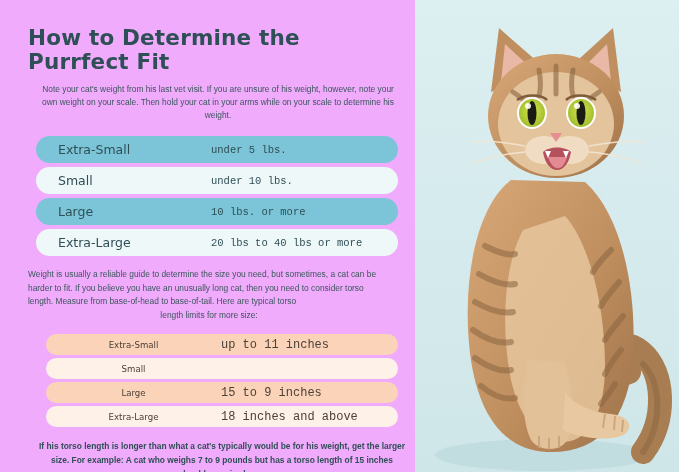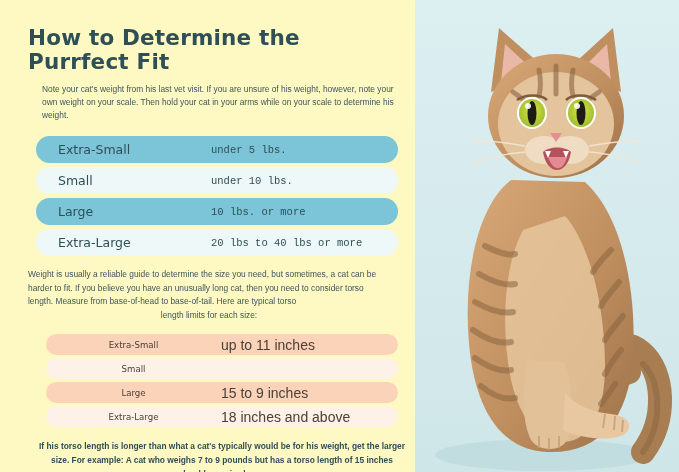--- a/index.html
+++ b/index.html
@@ -10,21 +10,21 @@
     width: 679px;
     height: 472px;
     overflow: hidden;
     font-family: "Liberation Sans", sans-serif;
     background: #d8eff1;
   }
   .page {
     position: relative;
     width: 679px;
     height: 472px;
-    background: #fef9c3;
+    background: #f0abfc;
     overflow: hidden;
   }
   
   .paw {
     position: absolute;
     opacity: 0.55;
   }
   .paw .pad {
     position: absolute;
     background: #cfe7ea;
@@ -66,21 +66,21 @@
     letter-spacing: 0.2px;
     line-height: 1.1;
     text-align: left;
   }
   .para {
     margin: 10px auto 0 auto;
     width: 352px;
     font-size: 8.4px;
     line-height: 1.55;
     color: #3c565c;
-    text-align: left;
+    text-align: center;
   }
   .weight-table {
     margin: 14px 0 0 8px;
     width: 362px;
   }
   .wrow {
     display: flex;
     align-items: center;
     height: 27px;
     border-radius: 14px;
@@ -132,23 +132,23 @@
   .trow .tlabel {
     width: 175px;
     box-sizing: border-box;
     text-align: center;
     font-size: 8.6px;
     color: #4a4139;
     font-family: "DejaVu Sans", sans-serif;
   }
   .trow .tvalue {
     flex: 1;
-    font-size: 14px;
+    font-size: 12px;
     color: #4a4139;
-    font-family: Liberation Sans, sans-serif;
+    font-family: Liberation Mono, monospace;
   }
   .footnote {
     margin: 13px 0 0 10px;
     width: 368px;
     font-size: 8.4px;
     line-height: 1.65;
     color: #2f4f56;
     font-weight: bold;
     text-align: center;
   }
@@ -301,21 +301,21 @@
         <div class="wvalue">10 lbs. or more</div>
       </div>
       <div class="wrow alt-b">
         <div class="wlabel">Extra-Large</div>
         <div class="wvalue">20 lbs to 40 lbs or more</div>
       </div>
     </div>
 
     <div class="para2">
       <span>Weight is usually a reliable guide to determine the size you need, but sometimes, a cat can be harder to fit. If you believe you have an unusually long cat, then you need to consider torso length. Measure from base-of-head to base-of-tail. Here are typical torso</span>
-      <span class="lastline">length limits for each size:</span>
+      <span class="lastline">length limits for more size:</span>
     </div>
 
     <div class="torso-table">
       <div class="trow alt-a">
         <div class="tlabel">Extra-Small</div>
         <div class="tvalue">up to 11 inches</div>
       </div>
       <div class="trow alt-b">
         <div class="tlabel">Small</div>
       </div>

